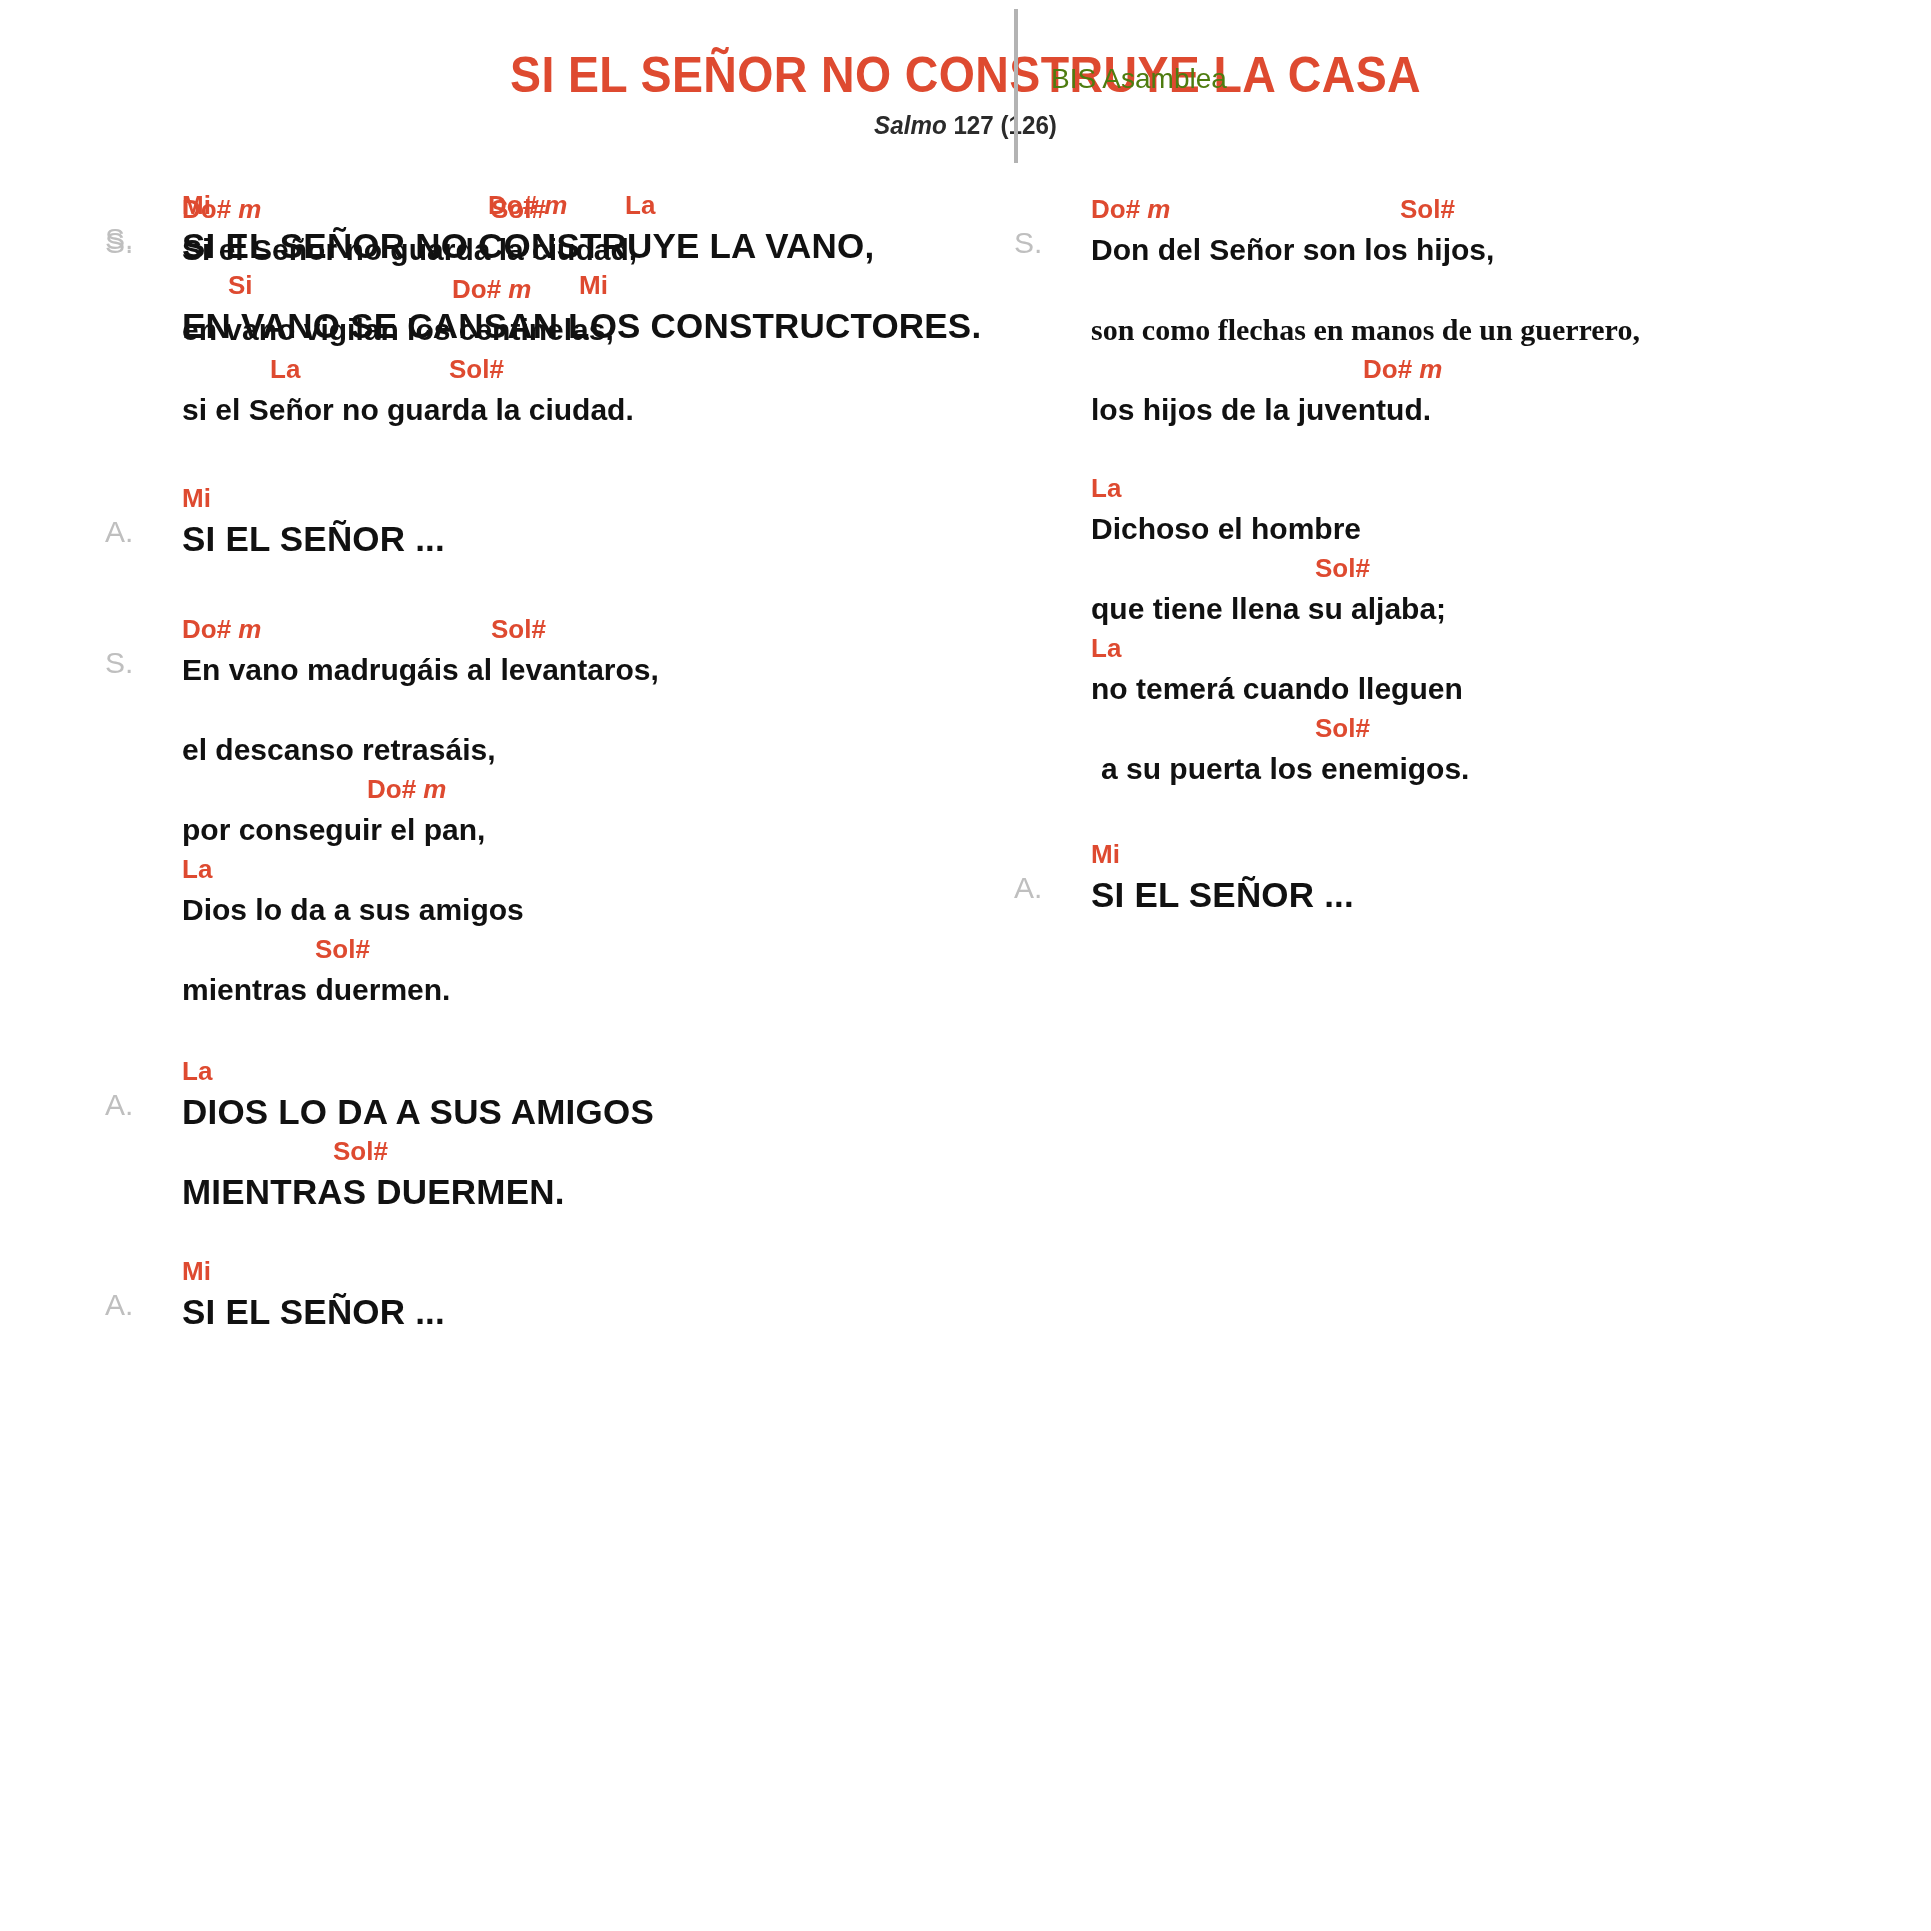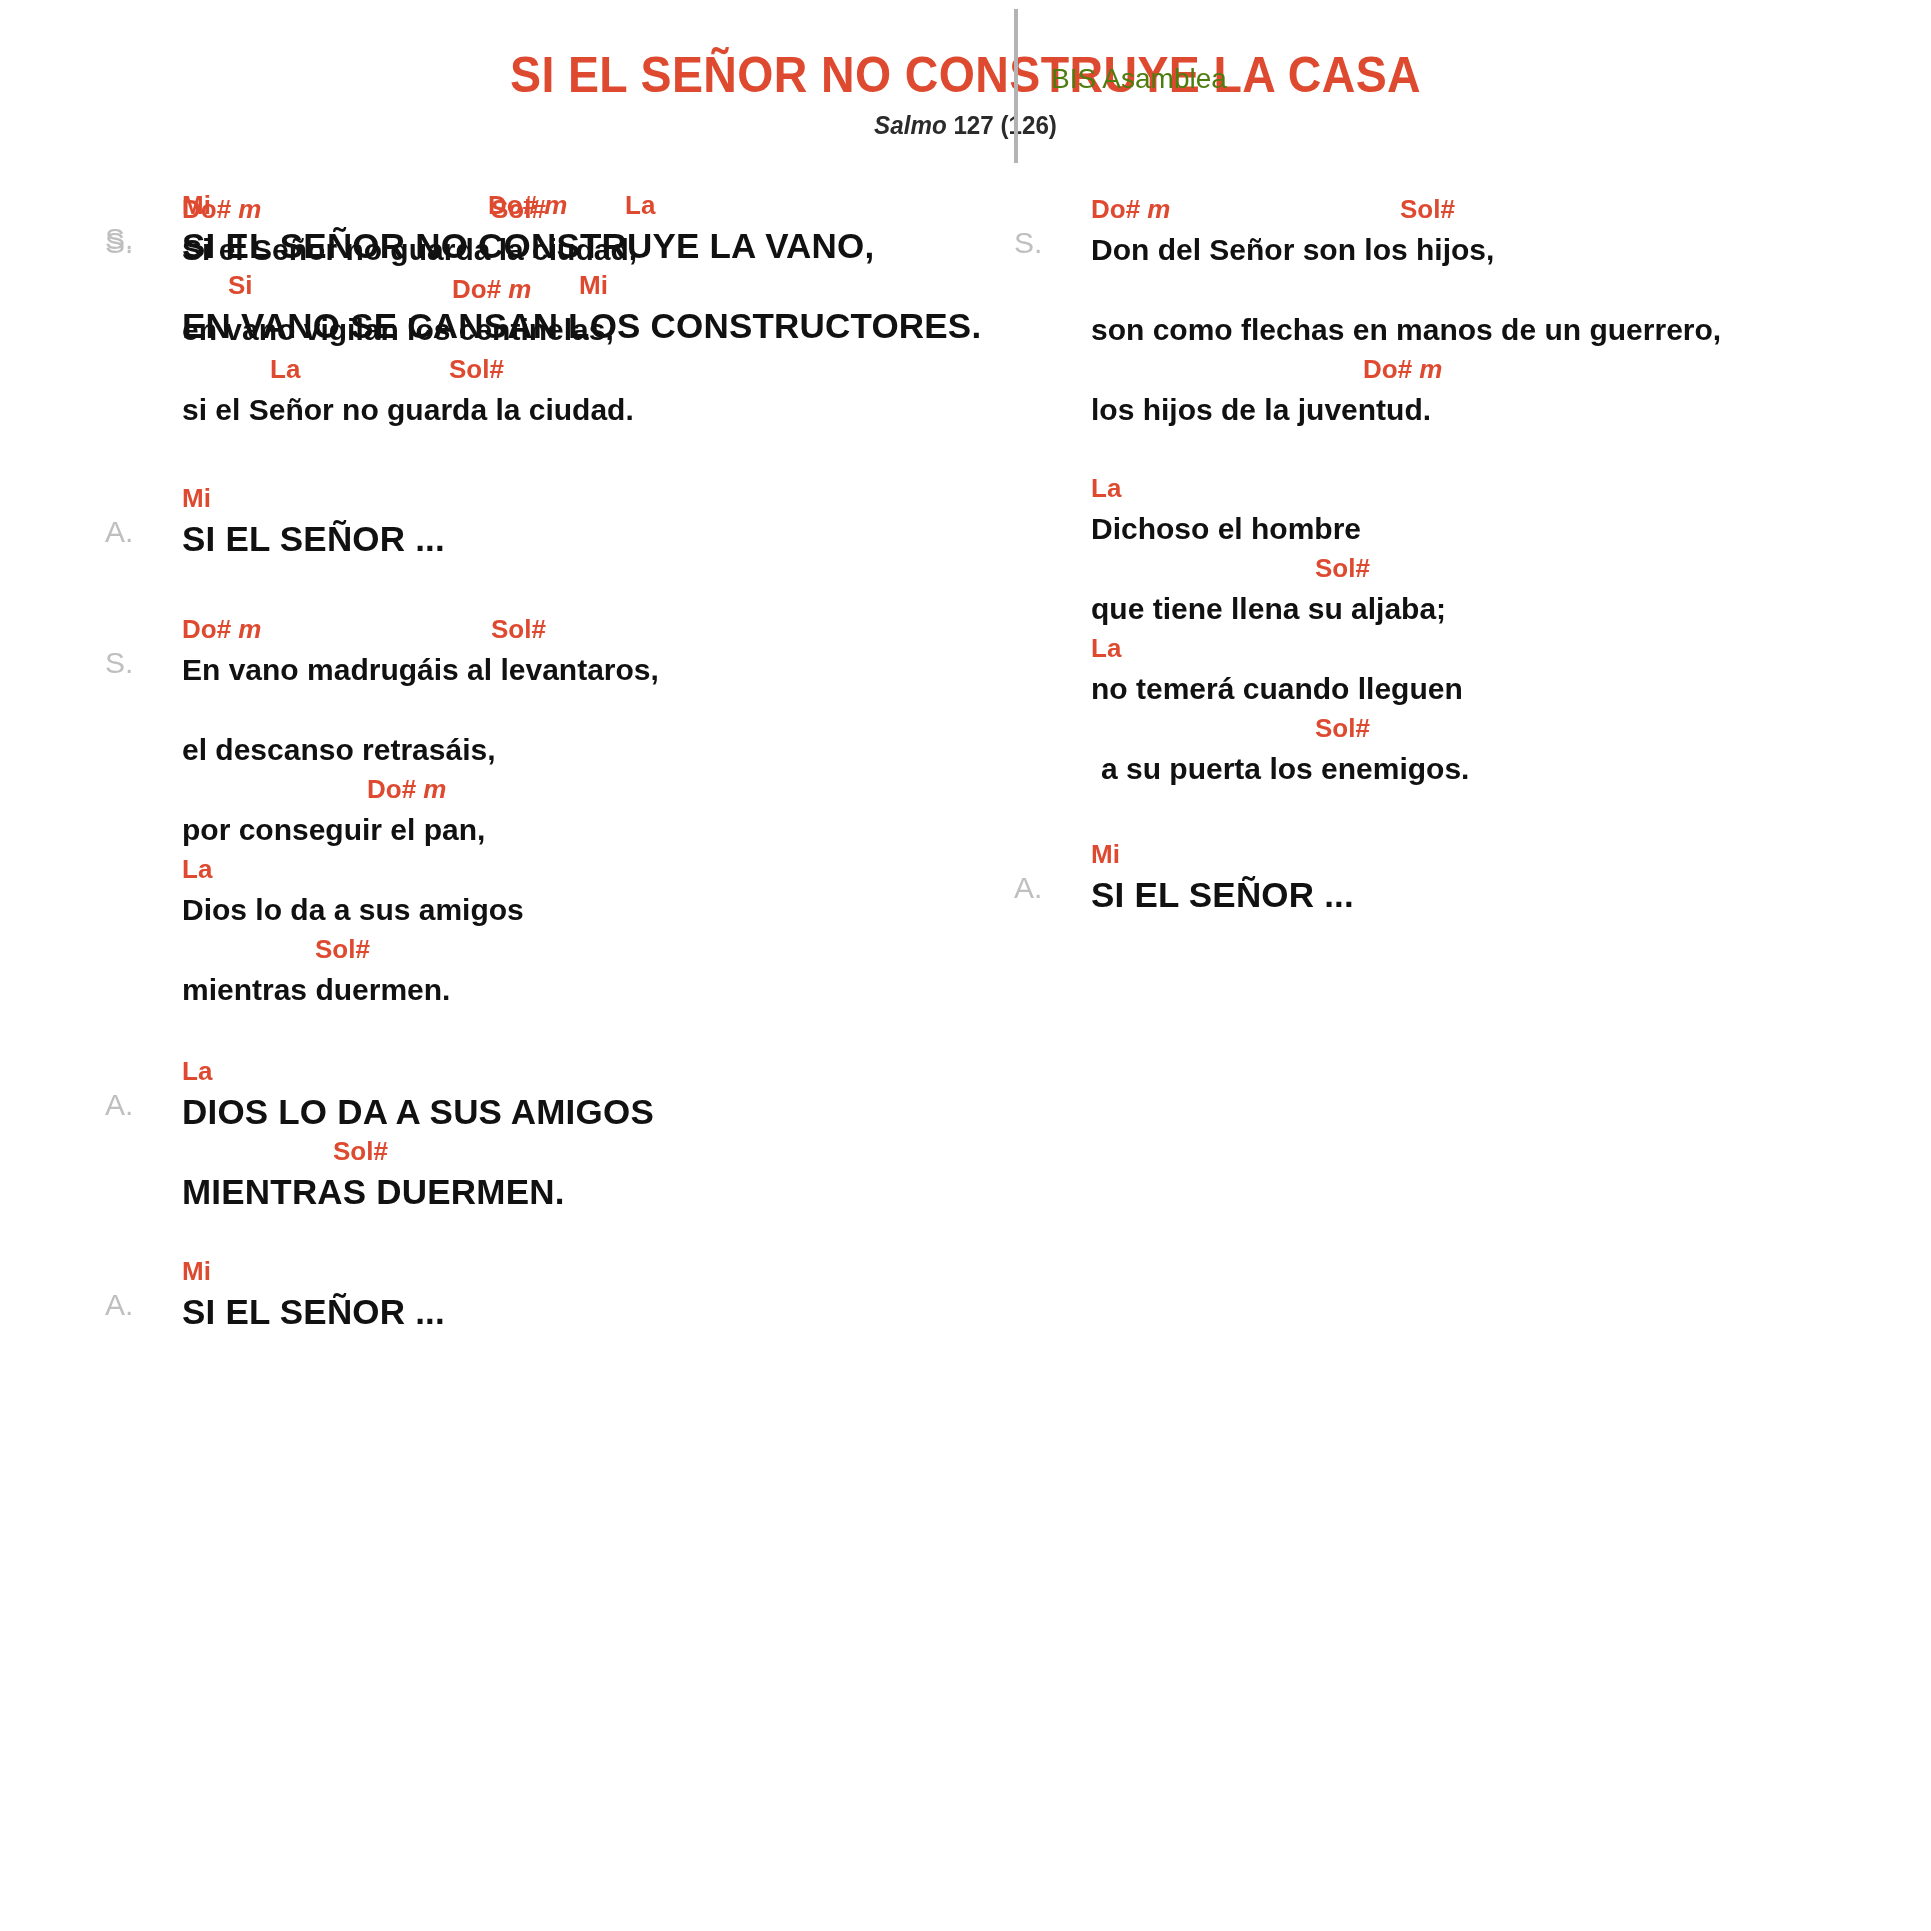--- a/index.html
+++ b/index.html
@@ -233,21 +233,21 @@
       </div>
       <div style="height: 0px;"></div>
     </div>
   <div class="col col-right" id="col-right">
       <div class="stanza">
         <div class="role-marker">S.</div>
         <div class="block">
           <div class="chord-row"><span class="chord" style="left: 0px;"><span>Do#</span><span class="minor"> m</span></span><span class="chord" style="left: 309px;"><span>Sol#</span></span></div>
           <div class="lyric-row"><span class="lyric-text" style="position: static;">Don del Señor son los hijos,</span></div>
           <div class="chord-row"></div>
-          <div class="lyric-row"><span class="lyric-text" style="position: static;">son como flechas en manos de un guerrero,</span></div>
+          <div class="lyric-row"><span class="lyric-text" style="position: static; font-family: Liberation Serif, serif;">son como flechas en manos de un guerrero,</span></div>
           <div class="chord-row"><span class="chord" style="left: 272px;"><span>Do#</span><span class="minor"> m</span></span></div>
           <div class="lyric-row"><span class="lyric-text" style="position: static;">los hijos de la juventud.</span></div>
         </div>
       </div>
       <div style="height: 39px;"></div>
       <div class="stanza">
         <div class="block">
           <div class="chord-row"><span class="chord" style="left: 0px;"><span>La</span></span></div>
           <div class="lyric-row"><span class="lyric-text" style="position: static;">Dichoso el hombre</span></div>
           <div class="chord-row"><span class="chord" style="left: 224px;"><span>Sol#</span></span></div>

